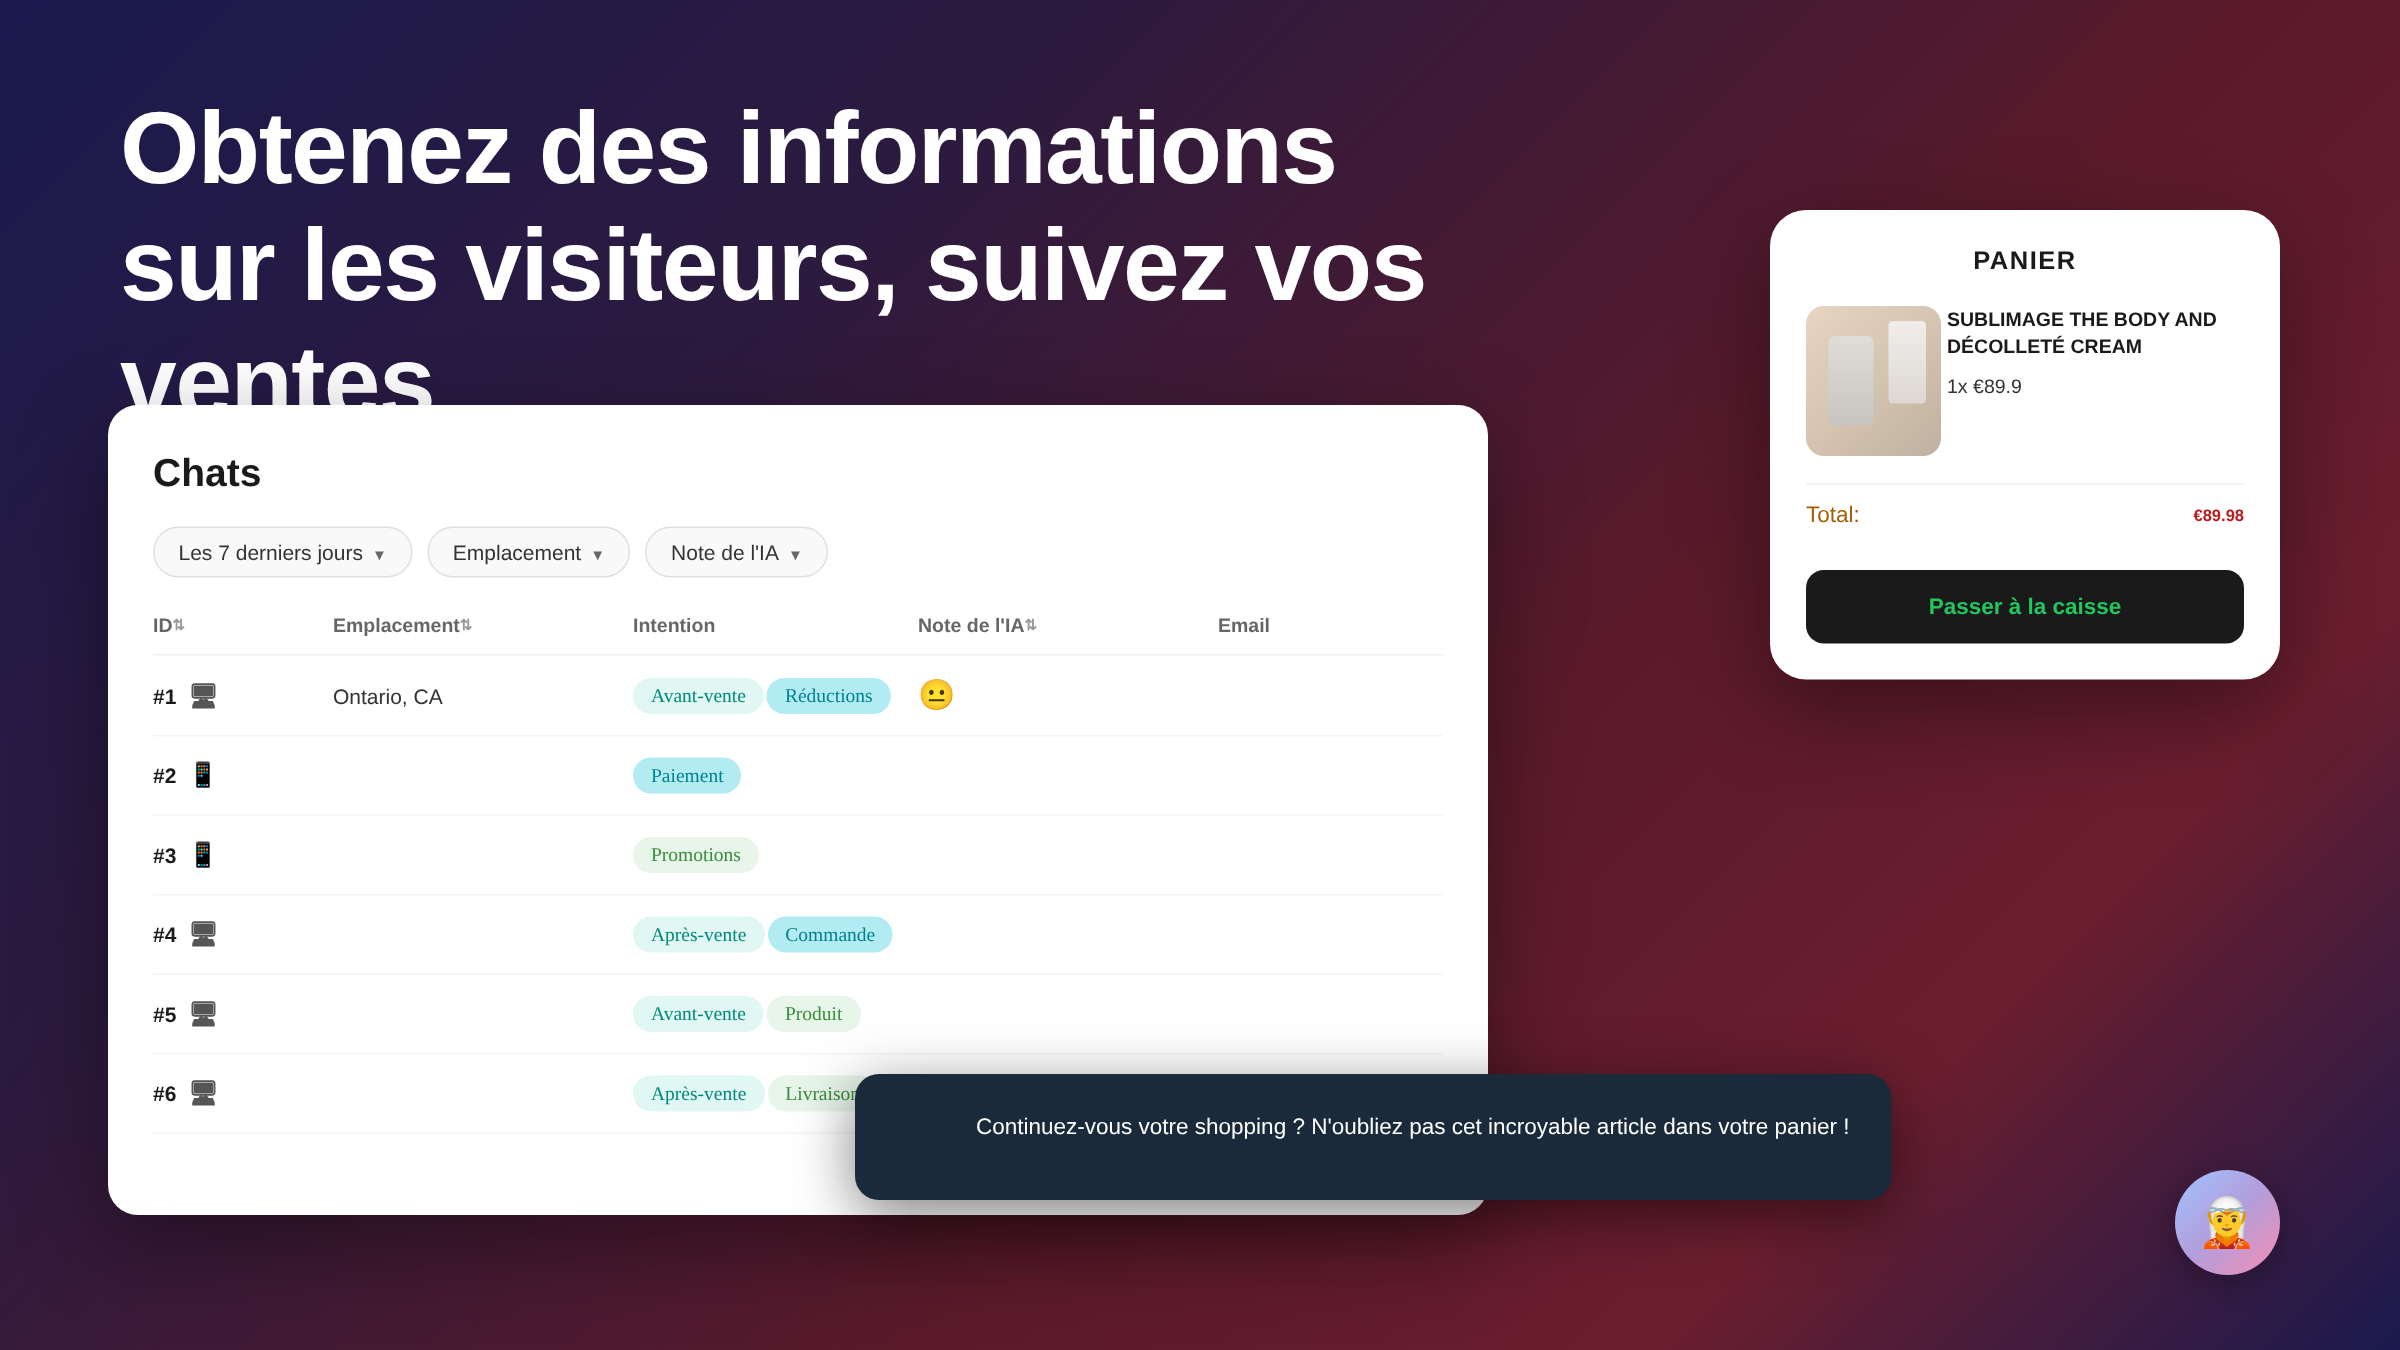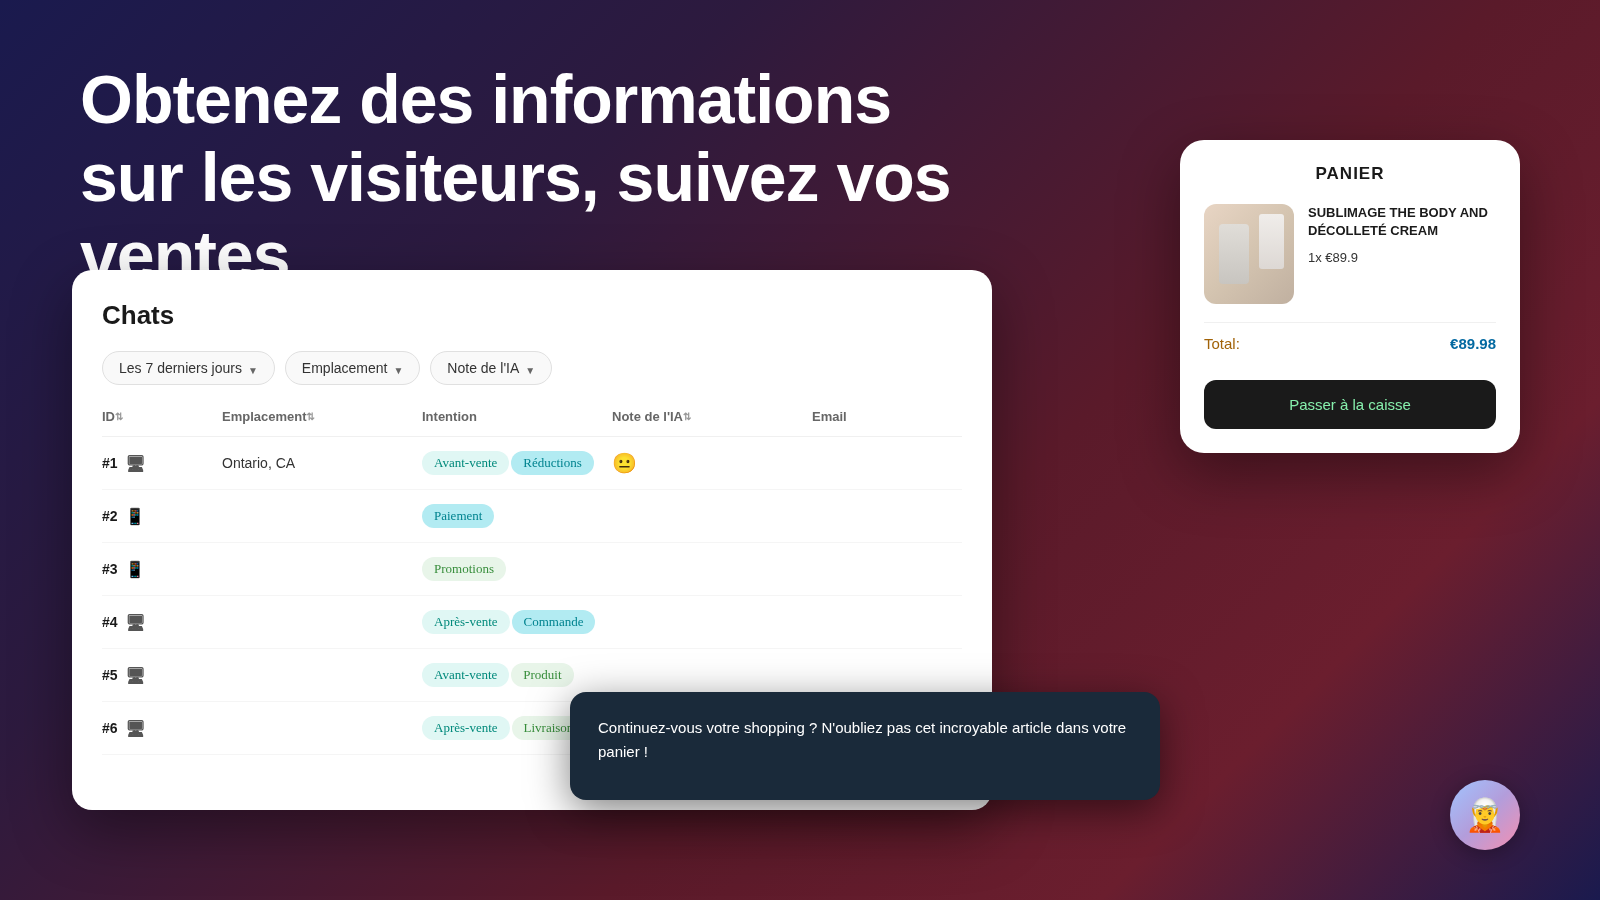--- a/index.html
+++ b/index.html
@@ -161,21 +161,21 @@
       font-size: 17px;
       font-weight: 800;
       color: #1a1a1a;
       text-align: center;
       margin-bottom: 20px;
       letter-spacing: 1px;
     }
 
     .cart-item {
       display: flex;
-      gap: 14px;
+      gap: 4px;
       margin-bottom: 18px;
     }
 
     .cart-item-image {
       width: 90px;
       height: 100px;
       border-radius: 12px;
       background: linear-gradient(135deg, #e8d5c4 0%, #d4c4b0 50%, #c0b0a0 100%);
       flex-shrink: 0;
       position: relative;
@@ -229,49 +229,50 @@
       border-top: 1px solid #f0f0f0;
       margin-bottom: 16px;
     }
 
     .cart-total-label {
       font-size: 15px;
       color: #a16207;
     }
 
     .cart-total-value {
-      font-size: 15px;
+      font-size: 11px;
       font-weight: 700;
-      color: #0369a1;
+      color: #b91c1c;
     }
 
     .checkout-btn {
       width: 100%;
       padding: 16px;
       background: #1a1a1a;
-      color: #86efac;
+      color: #22c55e;
       border: none;
       border-radius: 12px;
       font-size: 15px;
-      font-weight: 400;
+      font-weight: 700;
       cursor: pointer;
       text-align: center;
     }
 
     
     .tooltip-popup {
       position: absolute;
       bottom: 100px;
       left: 570px;
-      width: 590px;
+      width: 691px;
       background: #1a2a3a;
       border-radius: 16px;
       padding: 24px 28px;
       z-index: 10;
       box-shadow: 0 10px 40px rgba(0,0,0,0.5);
+      text-align: right;
     }
 
     .tooltip-text {
       font-size: 15px;
       color: #ffffff;
       line-height: 1.6;
       margin-bottom: 12px;
     }
 
     .tooltip-link {

